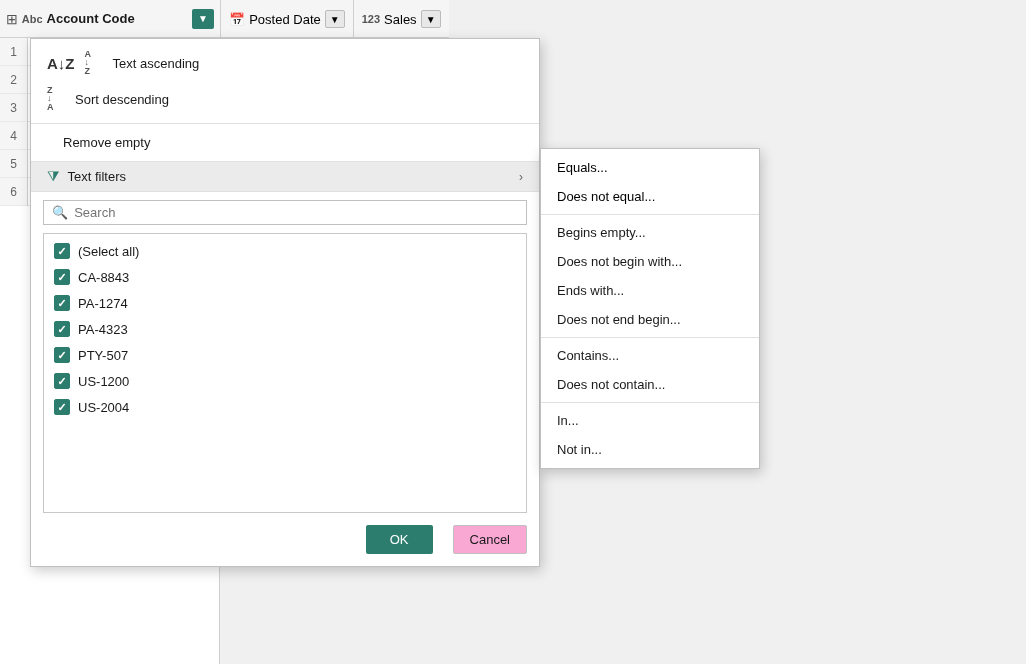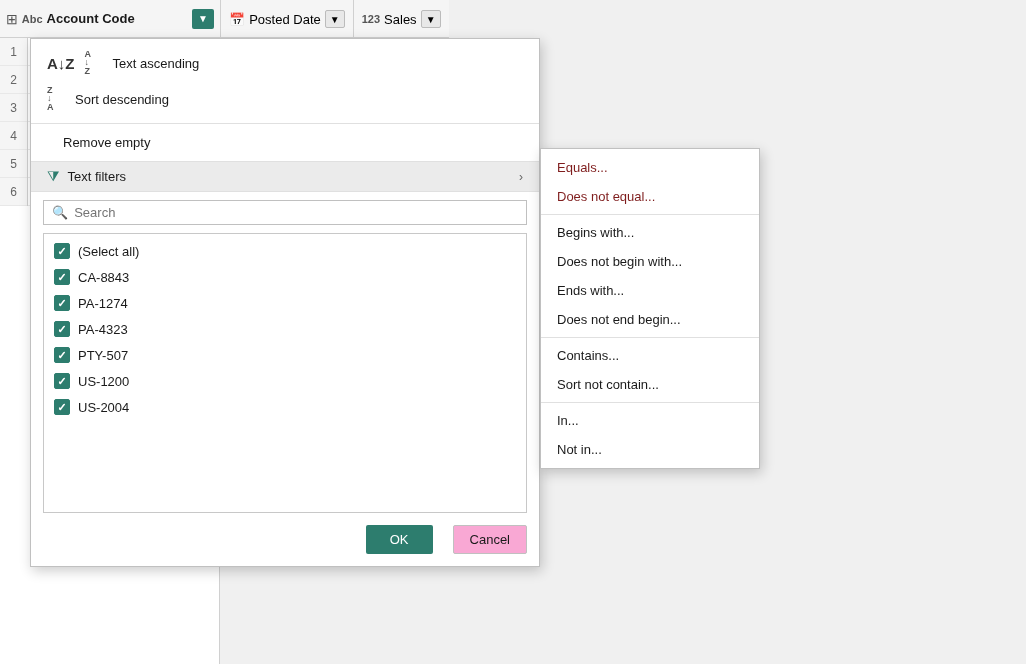--- a/index.html
+++ b/index.html
@@ -253,21 +253,21 @@
       font-size: 13px;
     }
 
     .submenu-separator {
       border: none;
       border-top: 1px solid #e0e0e0;
       margin: 3px 0;
     }
 
     .submenu-item-brown {
-      color: #7f1d1d;
+      color: #000000;
     }
 
     .gray-bg {
       position: absolute;
       top: 38px;
       left: 220px;
       right: 0;
       bottom: 0;
       background: #f0f0f0;
     }
@@ -414,37 +414,37 @@
 
 <div class="text-filters-submenu">
   <div class="submenu-item submenu-item-brown">
     <span>Equals...</span>
   </div>
   <div class="submenu-item submenu-item-brown">
     <span>Does not equal...</span>
   </div>
   <hr class="submenu-separator">
   <div class="submenu-item">
-    <span>Begins with...</span>
+    <span>Begins empty...</span>
   </div>
   <div class="submenu-item">
     <span>Does not begin with...</span>
   </div>
   <div class="submenu-item">
     <span>Ends with...</span>
   </div>
   <div class="submenu-item">
     <span>Does not end begin...</span>
   </div>
   <hr class="submenu-separator">
   <div class="submenu-item">
     <span>Contains...</span>
   </div>
   <div class="submenu-item">
-    <span>Sort not contain...</span>
+    <span>Does not contain...</span>
   </div>
   <hr class="submenu-separator">
   <div class="submenu-item">
     <span>In...</span>
   </div>
   <div class="submenu-item">
     <span>Not in...</span>
   </div>
 </div>
 

